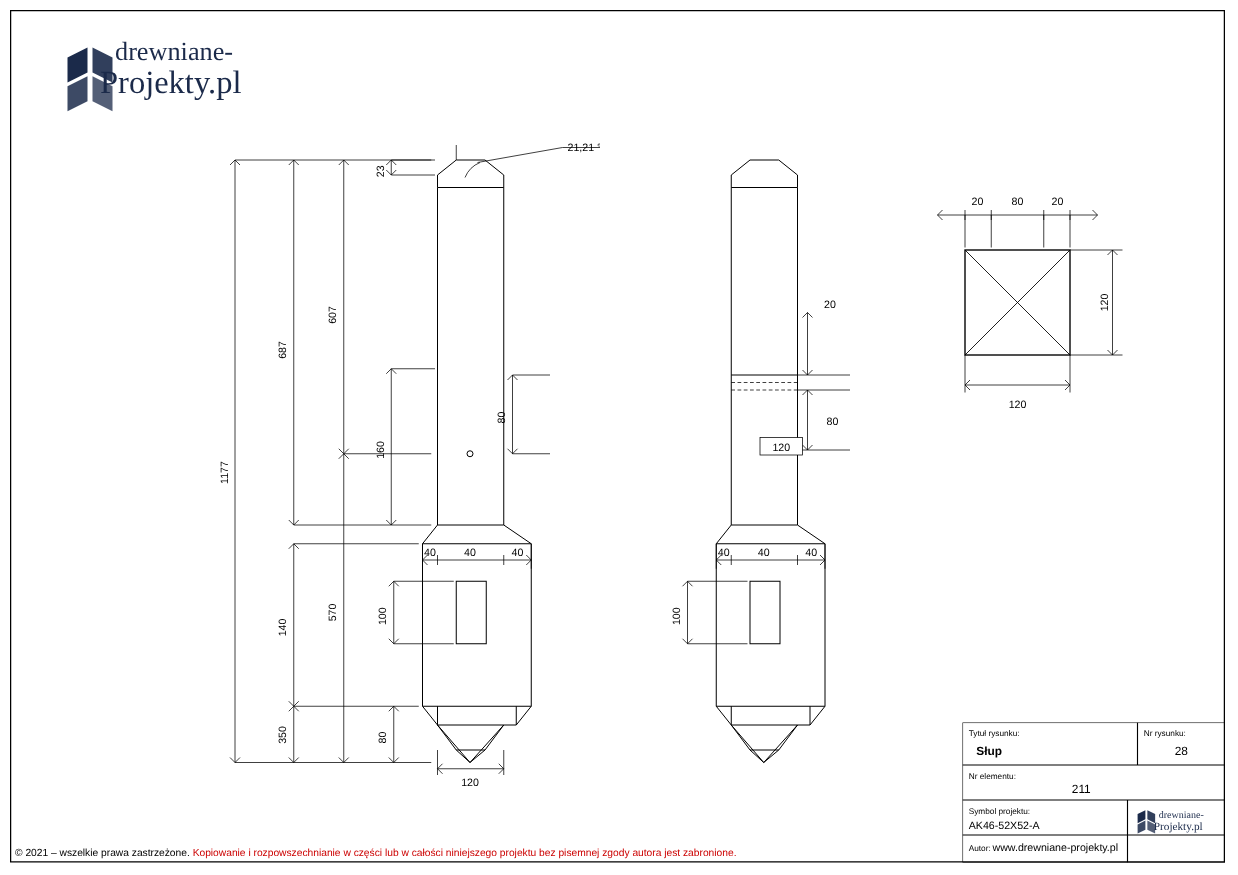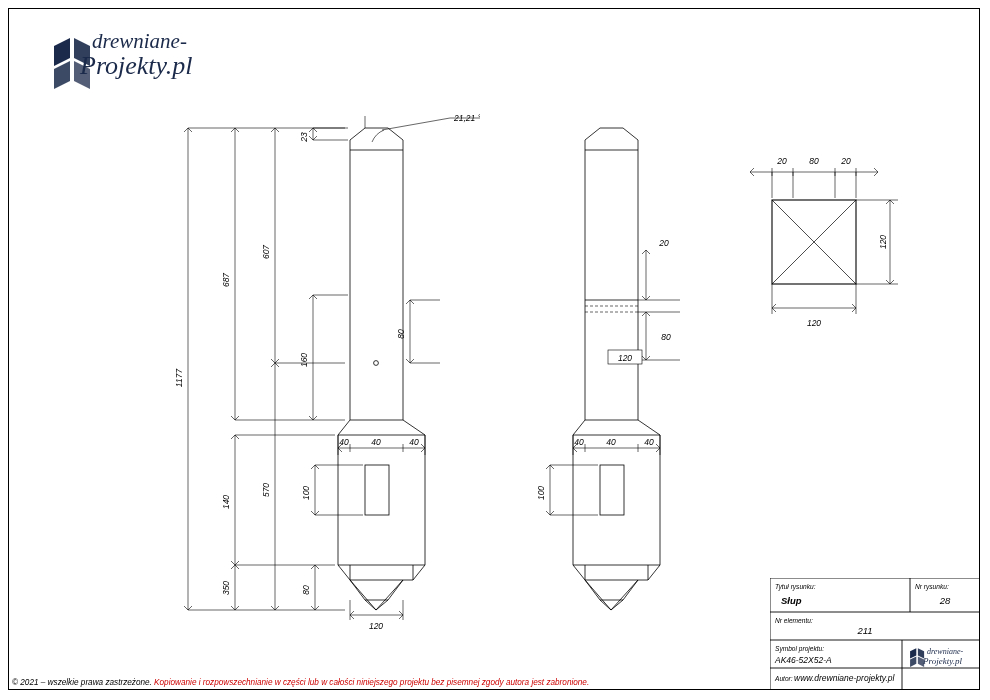--- a/index.html
+++ b/index.html
@@ -1,17 +1,17 @@
 <!DOCTYPE html>
 <html><head>
 <meta charset="utf-8">
 <style>
   html,body{margin:0;padding:0;}
   body{width:990px;height:700px;background:#ffffff;font-family:"Liberation Sans",sans-serif;overflow:hidden;}
-  #sheet{position:relative;width:990px;height:700px;font-style:italic;}
+  #sheet{position:relative;width:990px;height:700px;}
   .frame{position:absolute;left:8px;top:8px;width:972px;height:682px;border:1px solid #000;box-sizing:border-box;}
   .abs{position:absolute;}
   svg{display:block;}
   .dimtext{font-size:8.5px;fill:#000;font-family:"Liberation Sans",sans-serif;}
   .footer-left{position:absolute;left:12px;bottom:13px;font-size:8.2px;color:#000;white-space:nowrap;text-align:center;}
   .footer-red{color:#cc0000;}
   
   .tb{position:absolute;left:770px;top:578px;width:210px;height:112px;}
   .tb .lbl{font-size:6.6px;}
   .tb .val{font-size:9.5px;}

